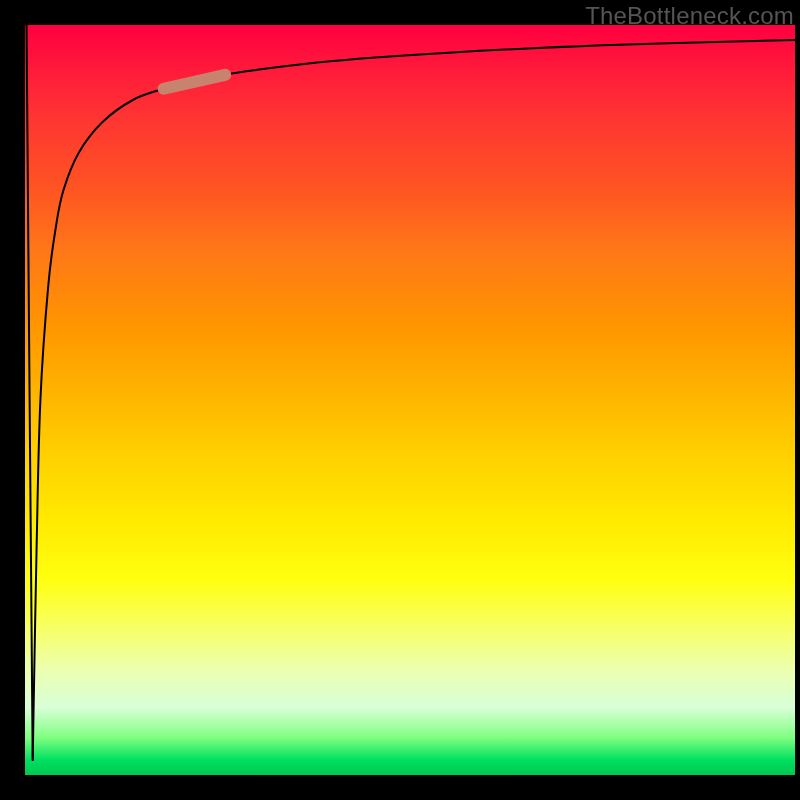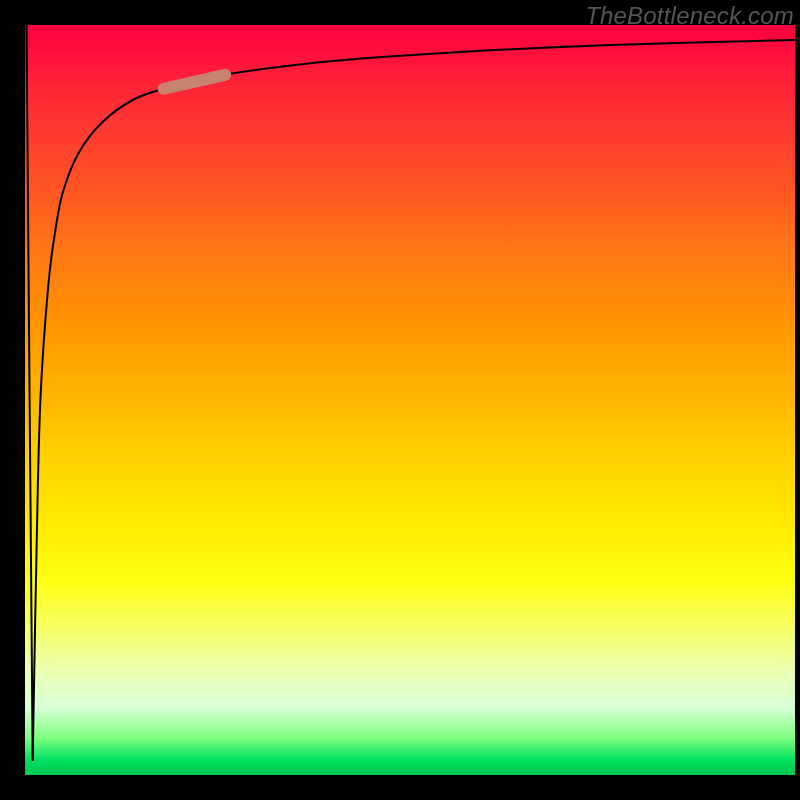--- a/index.html
+++ b/index.html
@@ -2,21 +2,20 @@
 <html><head>
 <meta charset="utf-8">
 <style>
   * { margin: 0; padding: 0; box-sizing: border-box; }
   html, body { width: 800px; height: 800px; background: #fff; }
   .frame {
     position: relative;
     width: 800px;
     height: 800px;
     background: #000;
-    font-style: italic;
   }
   .watermark {
     position: absolute;
     top: 2px;
     right: 6px;
     font-family: Arial, Helvetica, sans-serif;
     font-size: 24px;
     font-weight: 400;
     color: #555555;
     z-index: 20;

